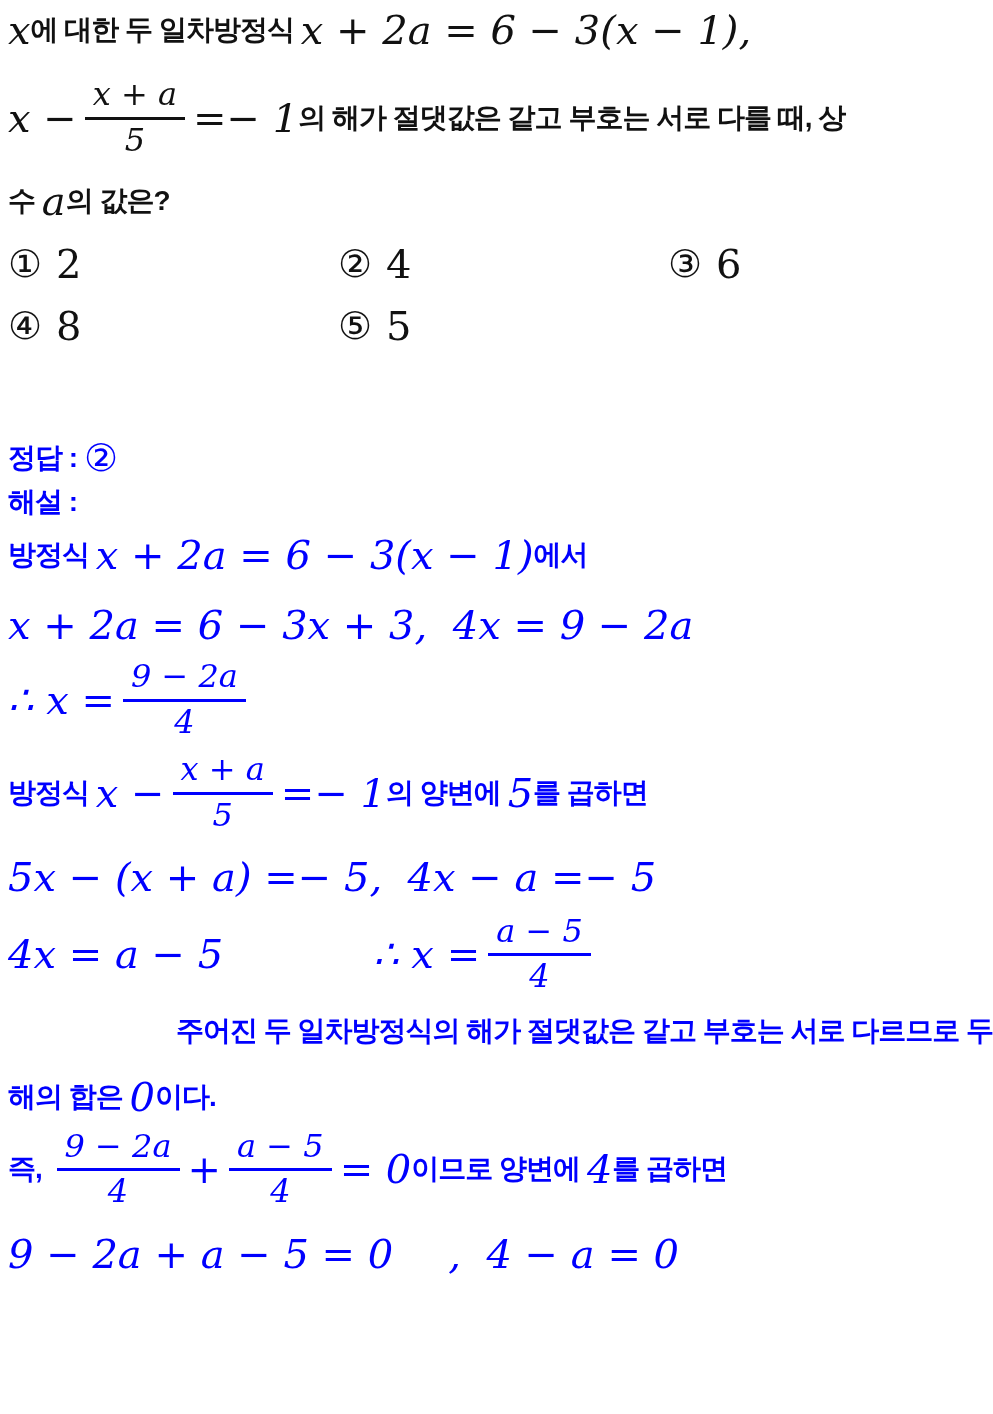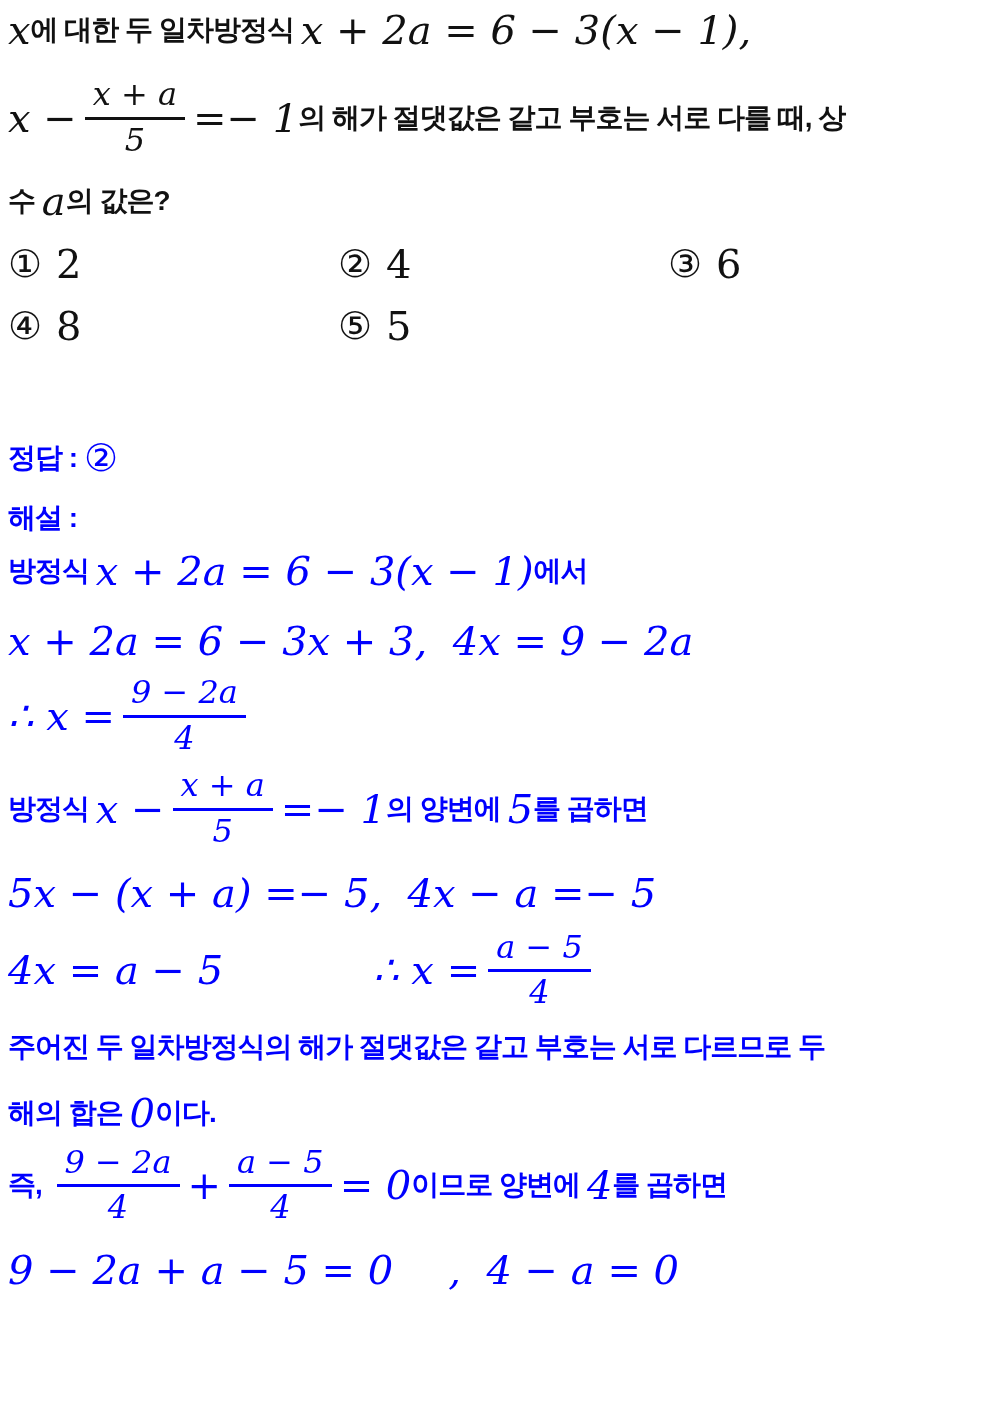--- a/index.html
+++ b/index.html
@@ -63,28 +63,28 @@
   
   .row { display:flex; align-items:center; flex-wrap:nowrap; }
   .blue { color:#0000fe; }
 
   .r-line1  { margin-top:0; }
   .r-line2  { margin-top:26px; }
   .r-line3  { margin-top:22px; }
   .choices  { margin-top:19px; display:grid; grid-template-columns:330px 330px auto; row-gap:18px; }
   .choice   { display:flex; align-items:center; gap:14px; }
   .r-s1     { margin-top:88px; }
-  .r-s2     { margin-top:16px; }
+  .r-s2     { }
   .r-s3     { margin-top:9px; }
   .r-s4     { margin-top:26px; }
   .r-s5     { margin-top:13px; }
   .r-s6     { margin-top:14px; }
   .r-s7     { margin-top:22px; }
   .r-s8     { margin-top:16px; }
-  .r-s9     { margin-top:15px; }
+  .r-s9     { margin-top:15px;justify-content:flex-end; }
   .r-s10    { margin-top:22px; }
   .r-s11    { margin-top:11px; }
   .r-s12    { margin-top:23px; }
 
   .gap150 { margin-left:150px; }
   .gap55  { margin-left:55px; }
 </style>
 </head>
 <body>
 

